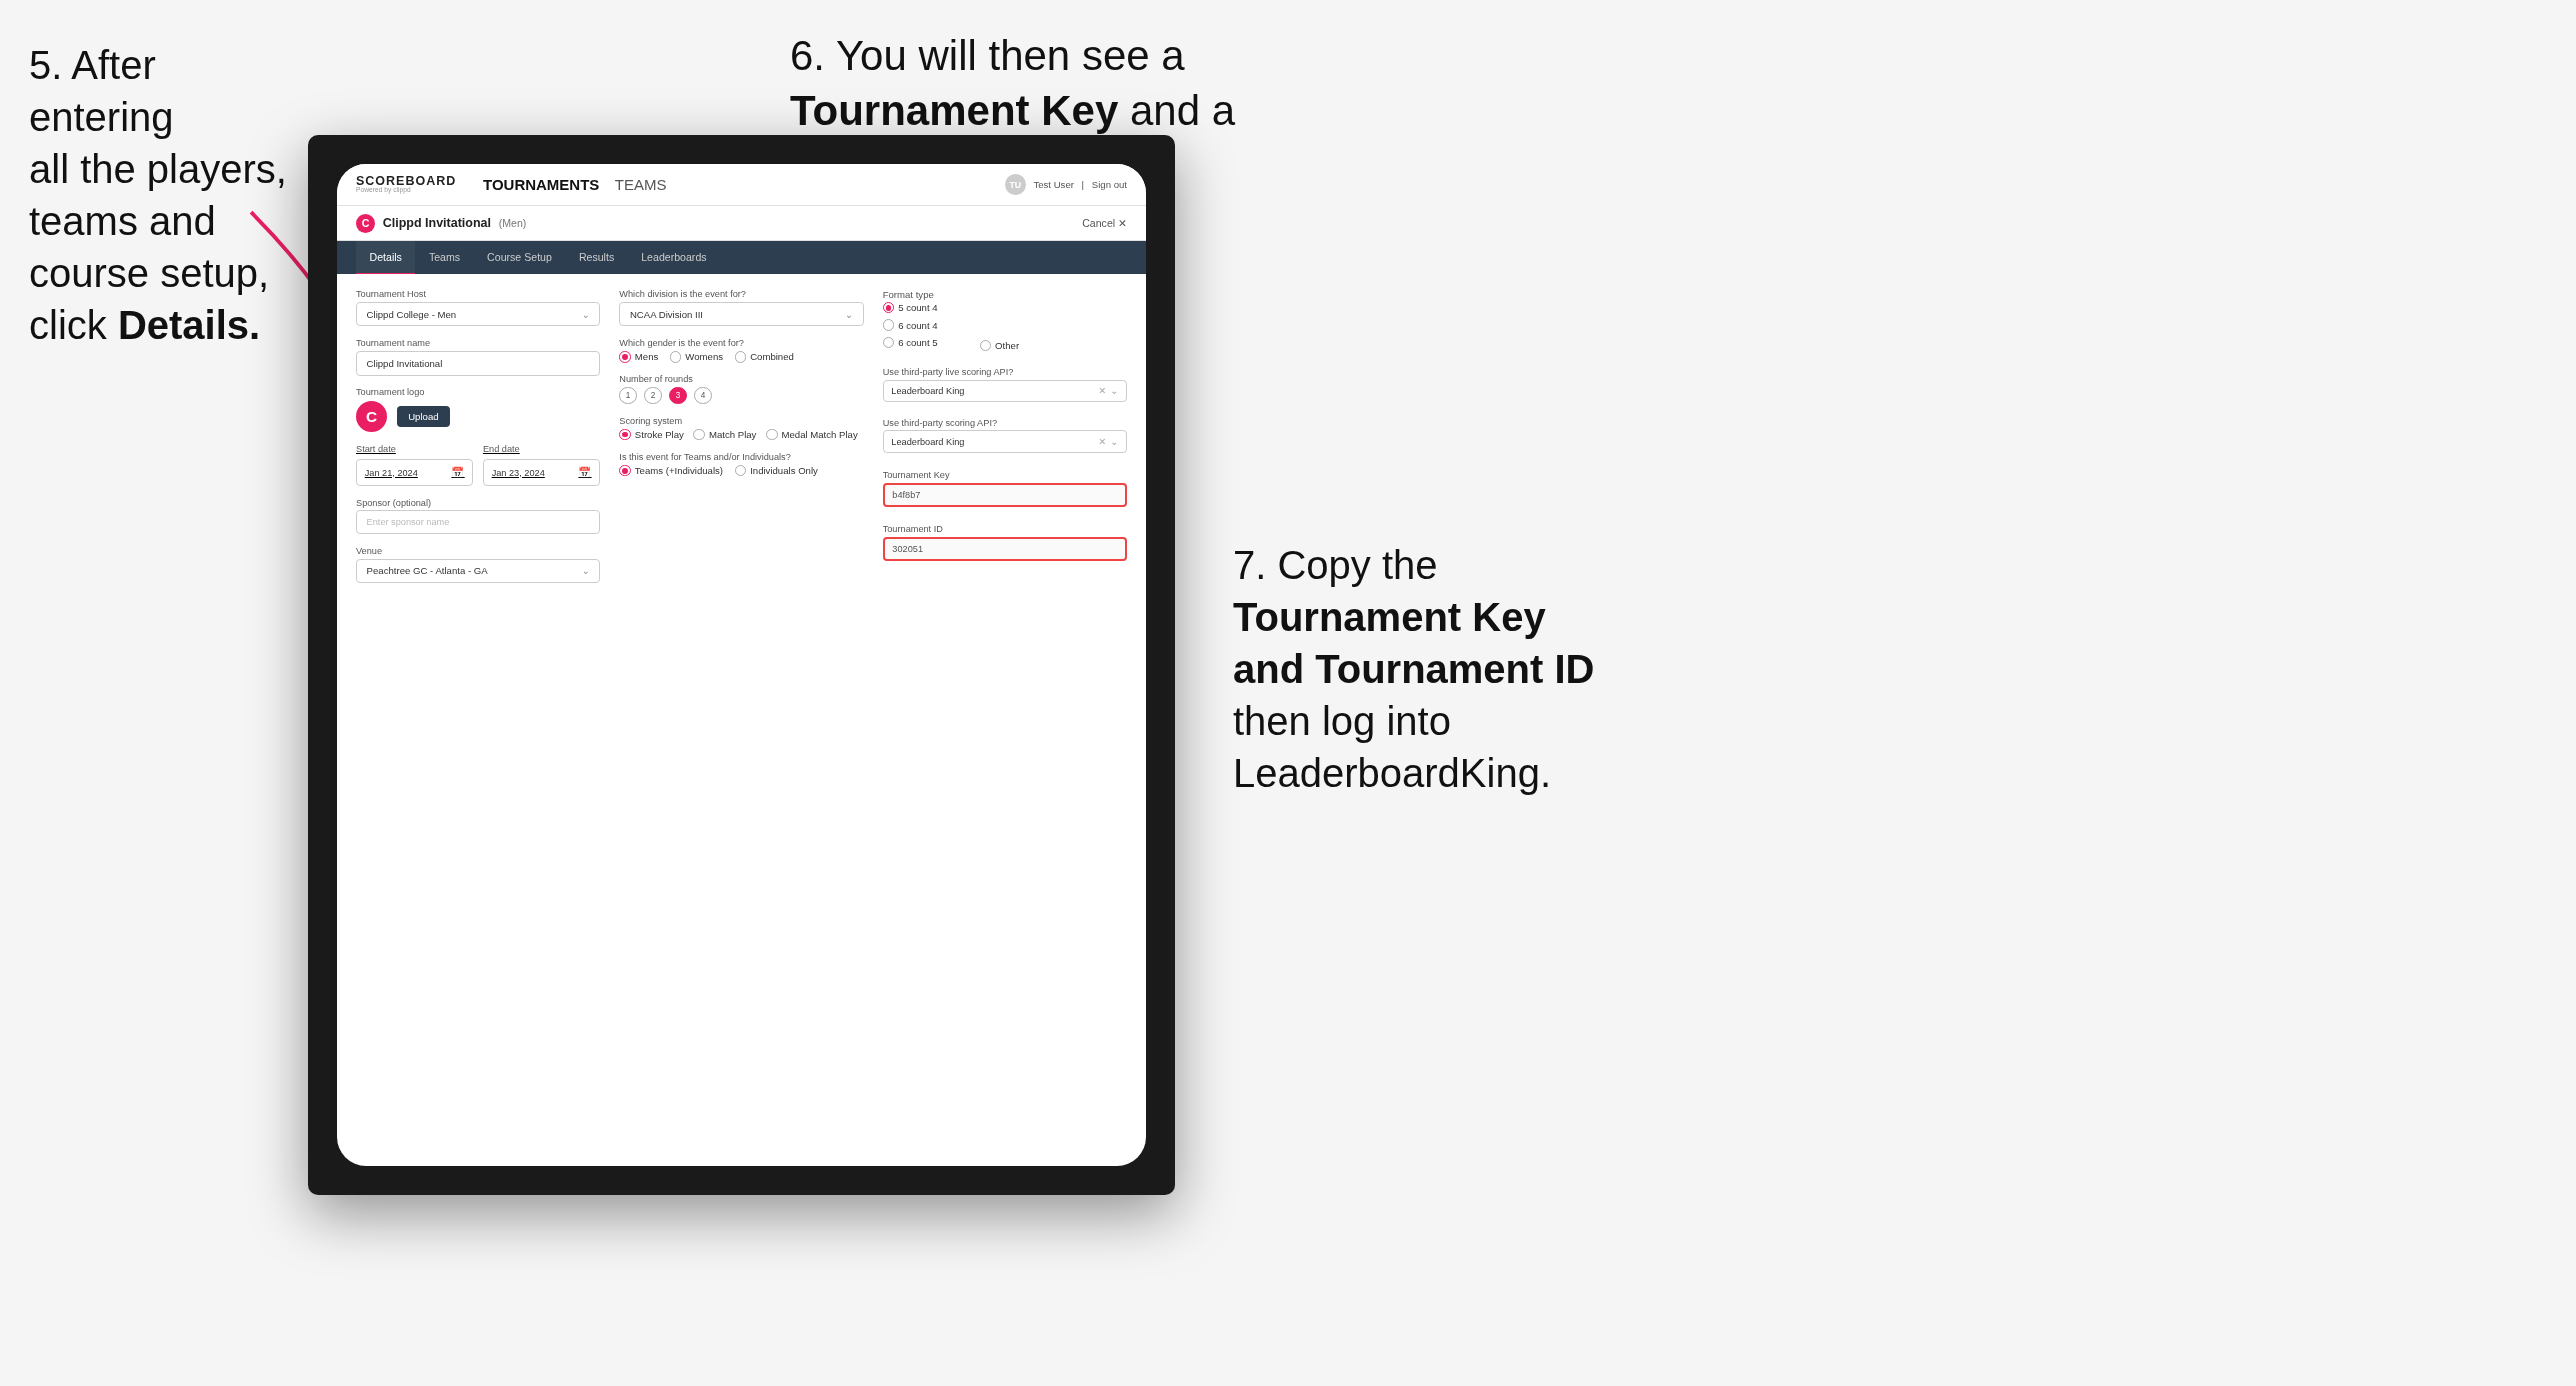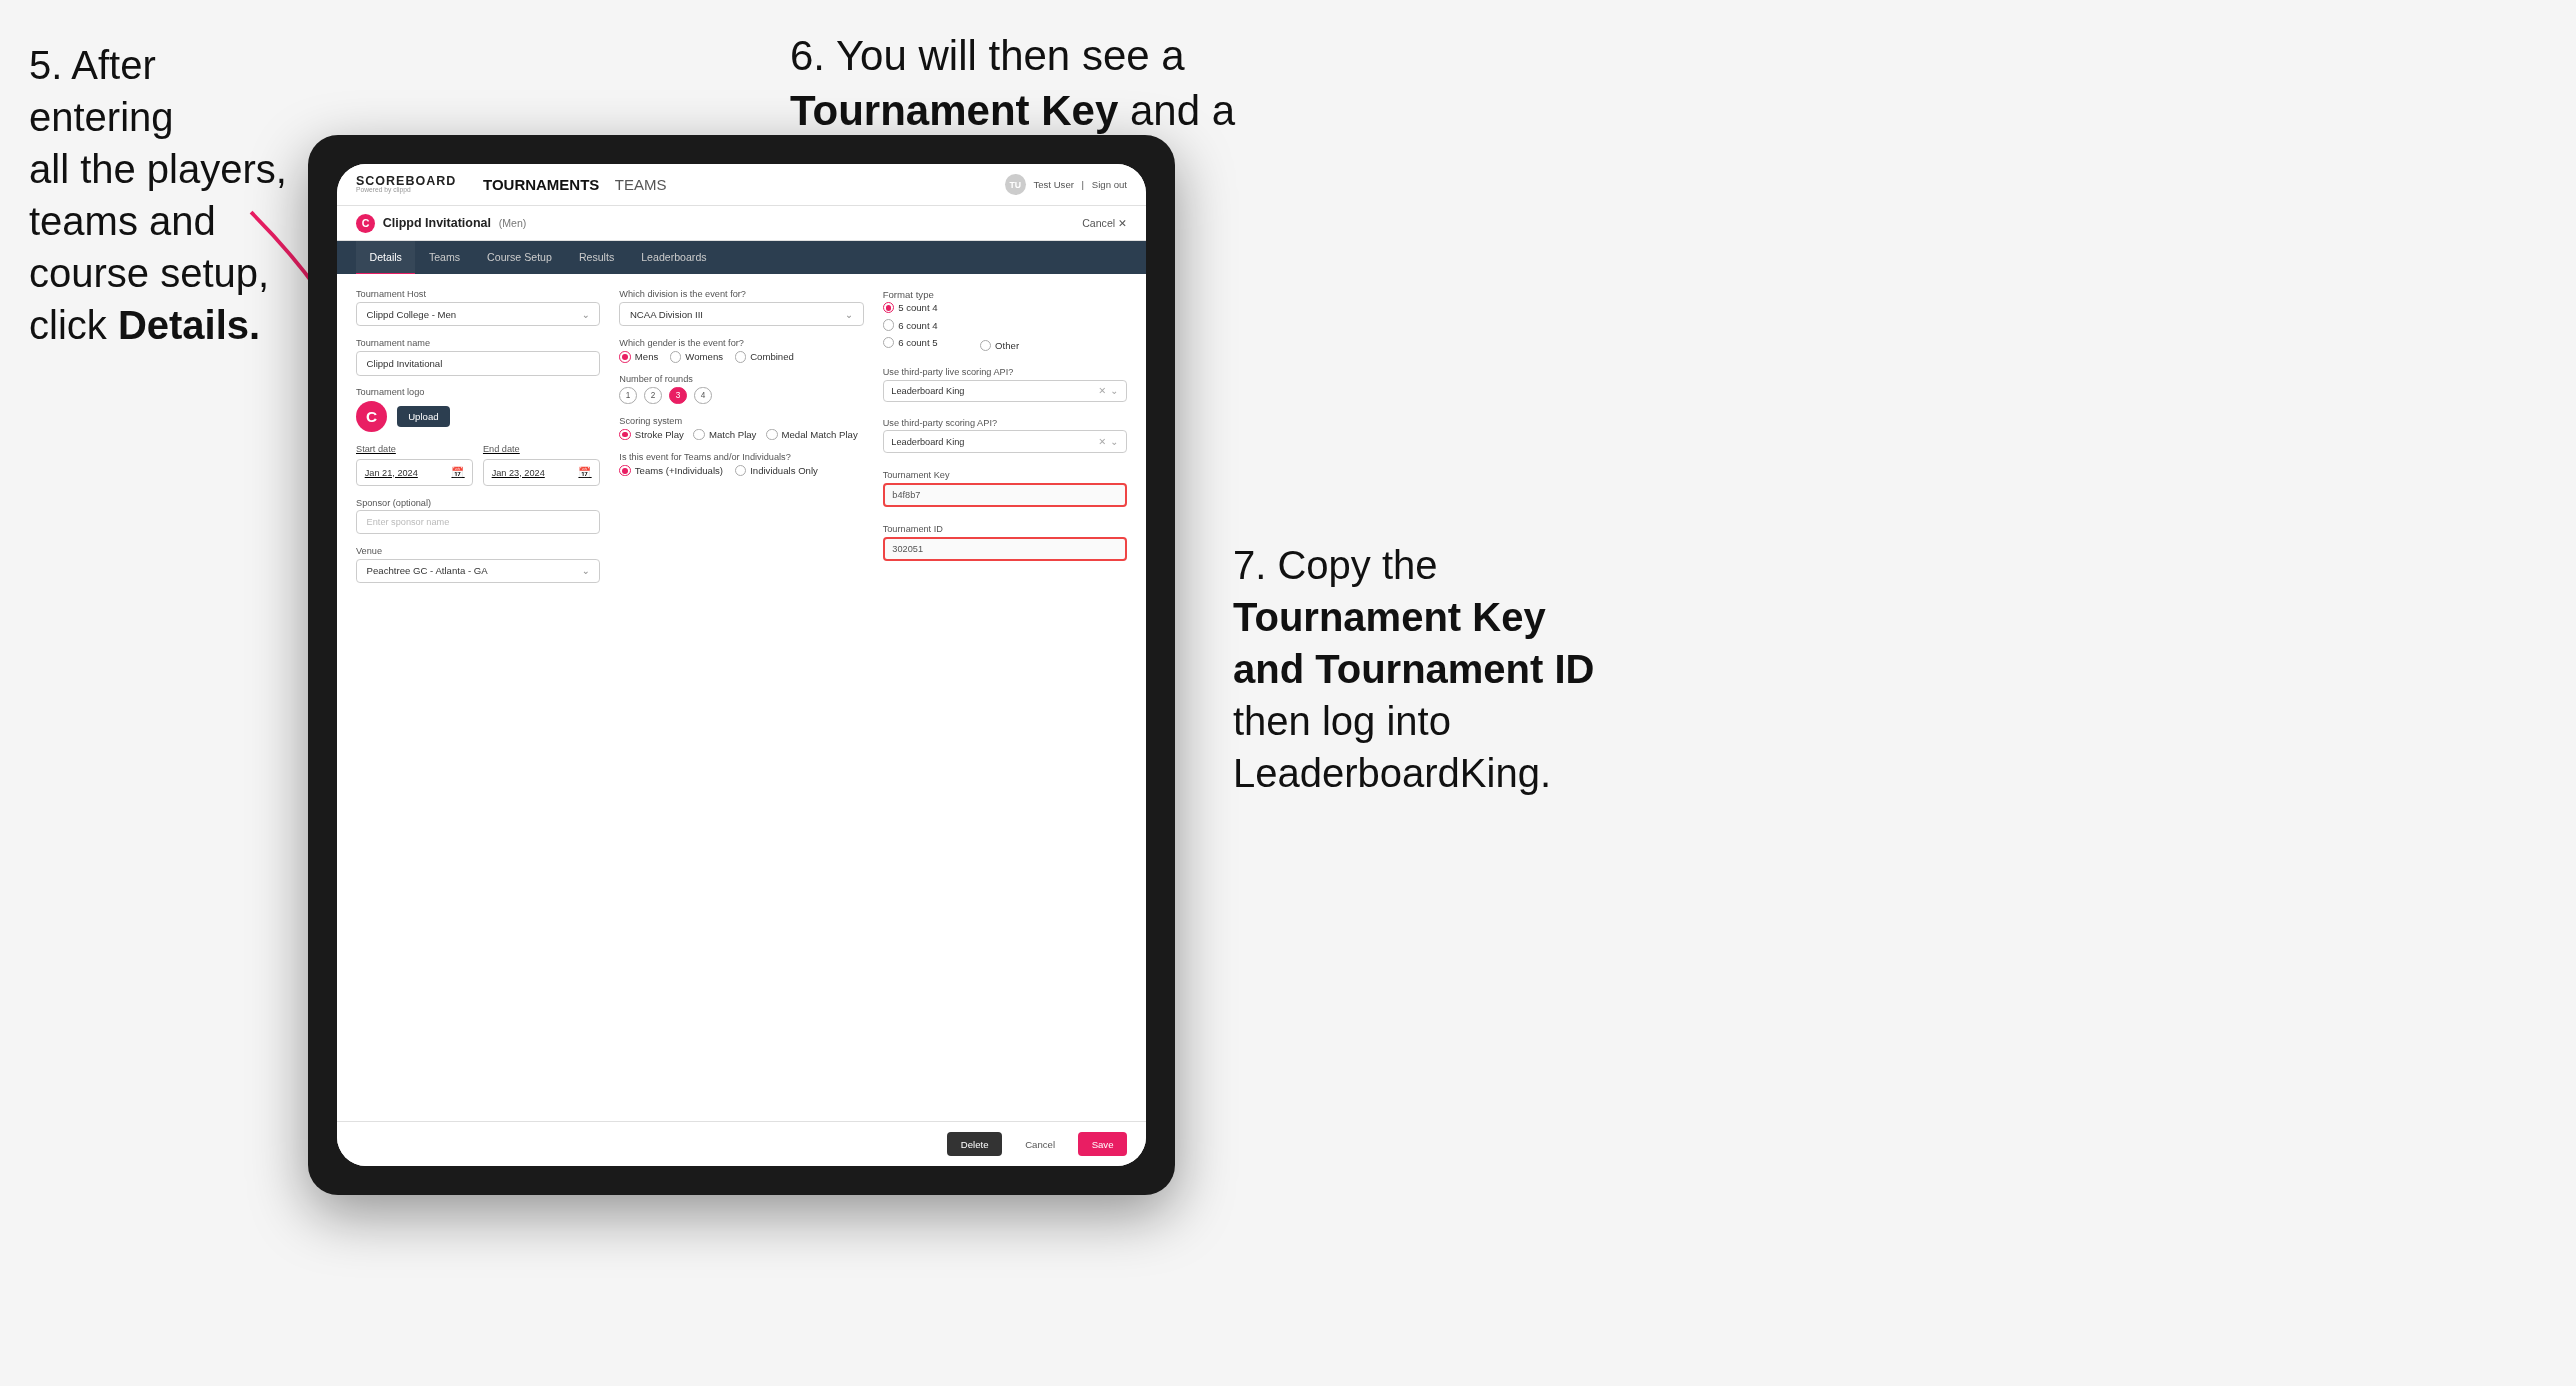--- a/index.html
+++ b/index.html
@@ -42,21 +42,21 @@
     }
 
     
     .tablet {
       position: absolute;
       top: 135px;
       left: 308px;
       width: 867px;
       height: 1060px;
       background: #1a1a1a;
-      border-radius: 30px;
+      border-radius: 10px;
       padding: 29px;
       box-shadow: 0 19px 58px rgba(0,0,0,0.4);
     }
 
     .tablet-screen {
       width: 100%;
       height: 100%;
       background: #fff;
       border-radius: 29px;
       overflow: hidden;
@@ -764,21 +764,16 @@
         </div>
 
         <div class="tournament-key-section">
           <div class="field-label">Tournament ID</div>
           <div class="key-value">302051</div>
         </div>
       </div>
 
     </div>
 
-    <div class="form-footer">
-      <div class="btn-delete">Delete</div>
-      <div class="btn-cancel">Cancel</div>
-      <div class="btn-save">Save</div>
-    </div>
 
   </div>
 </div>
 
 
 </body></html>

